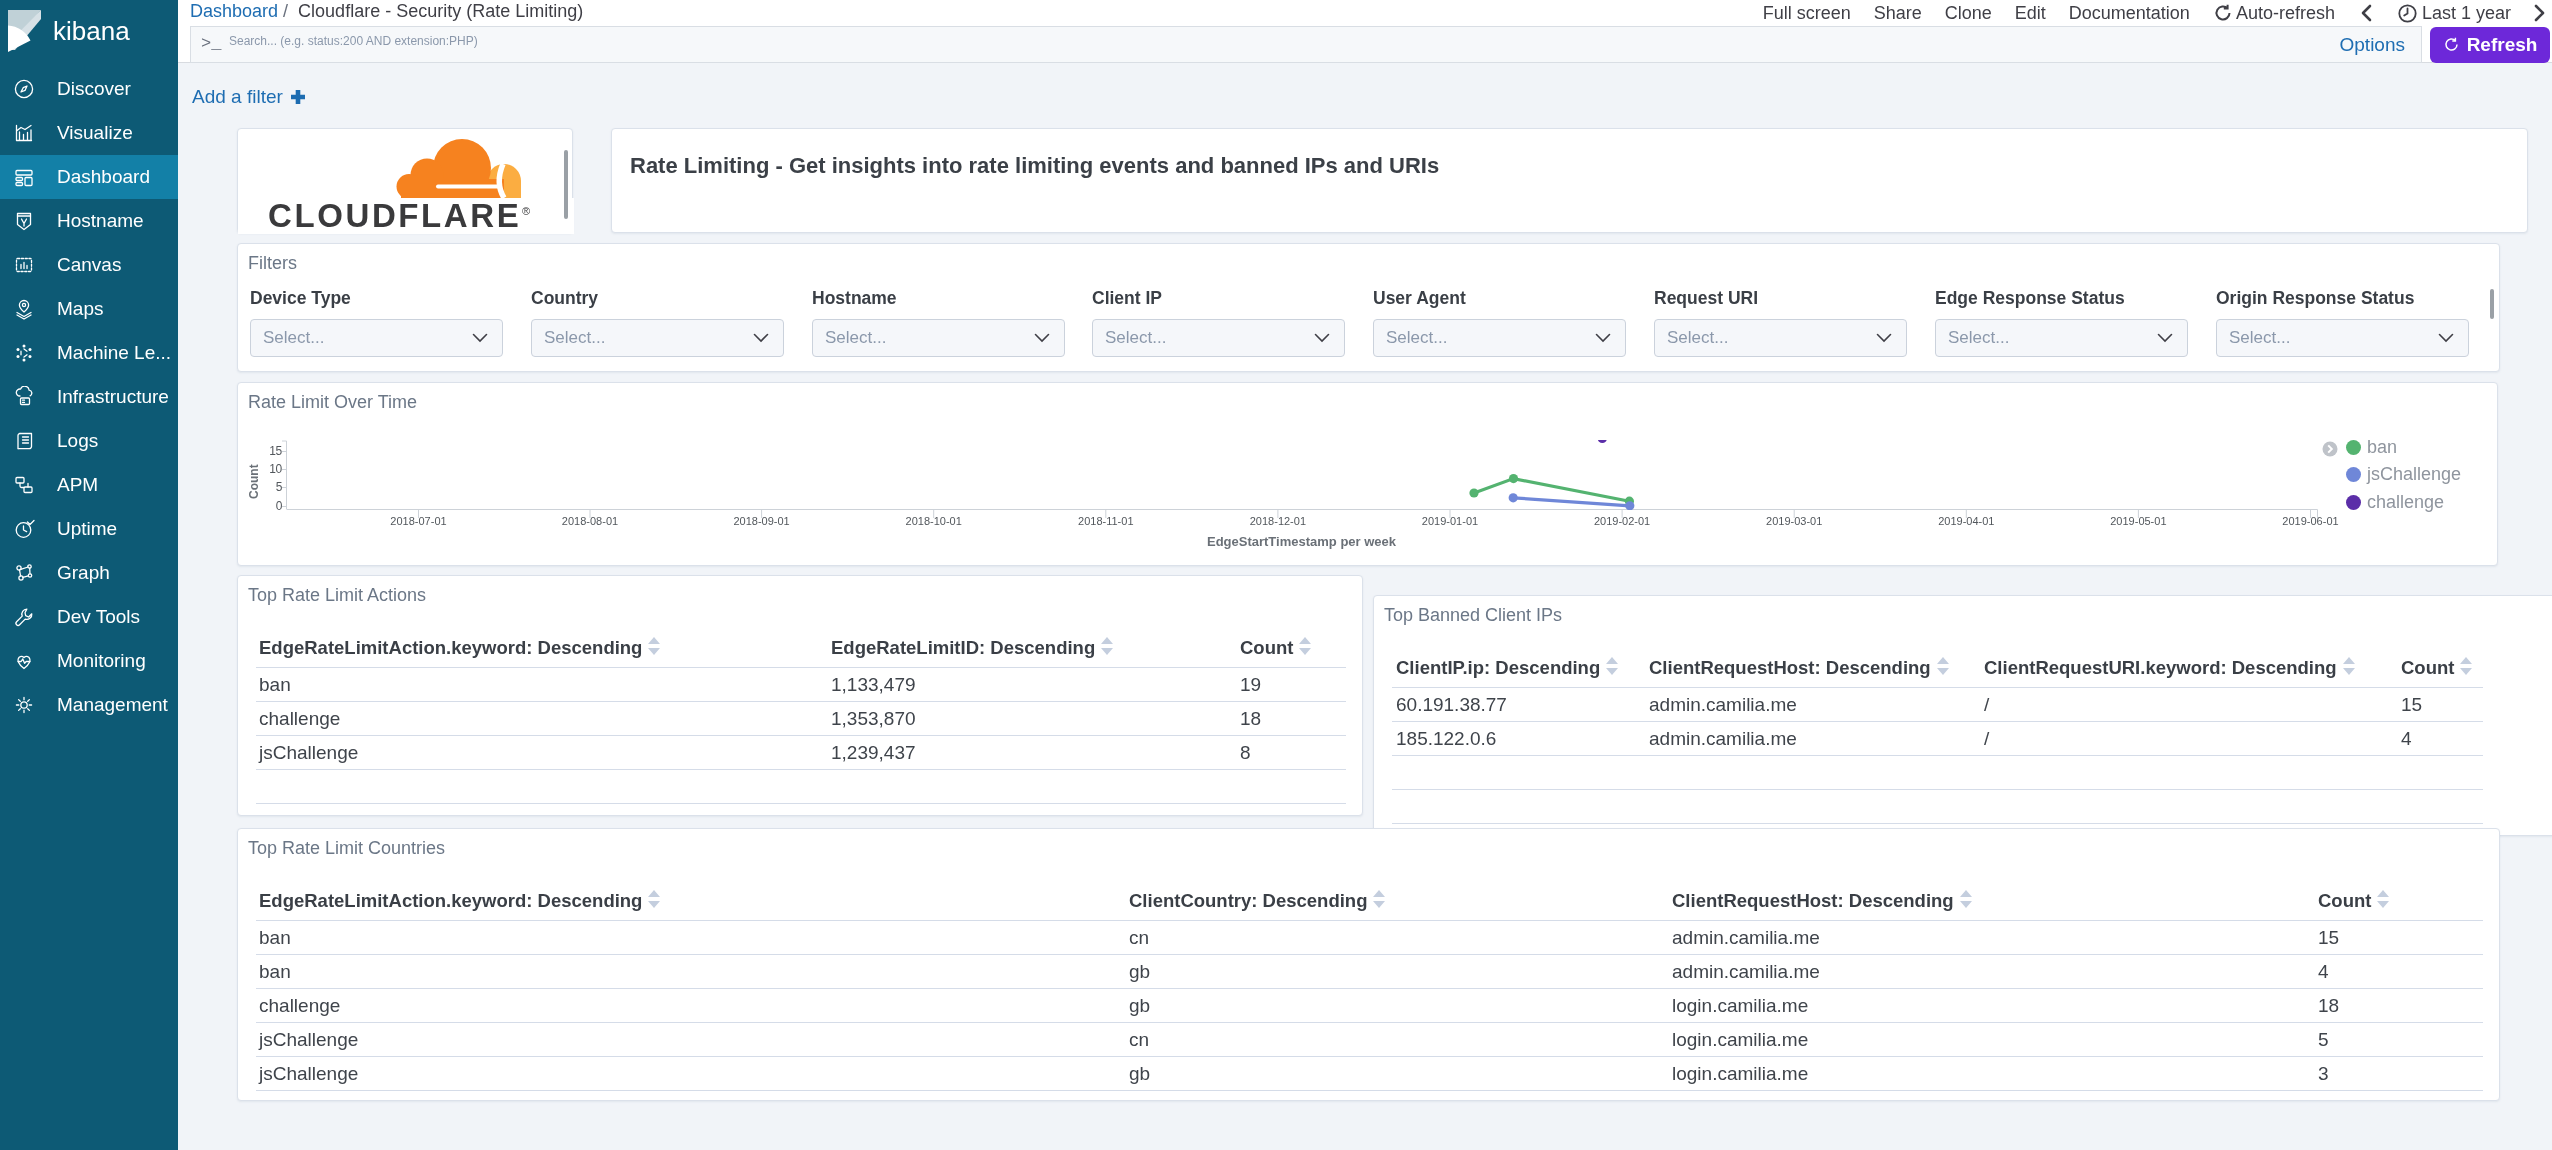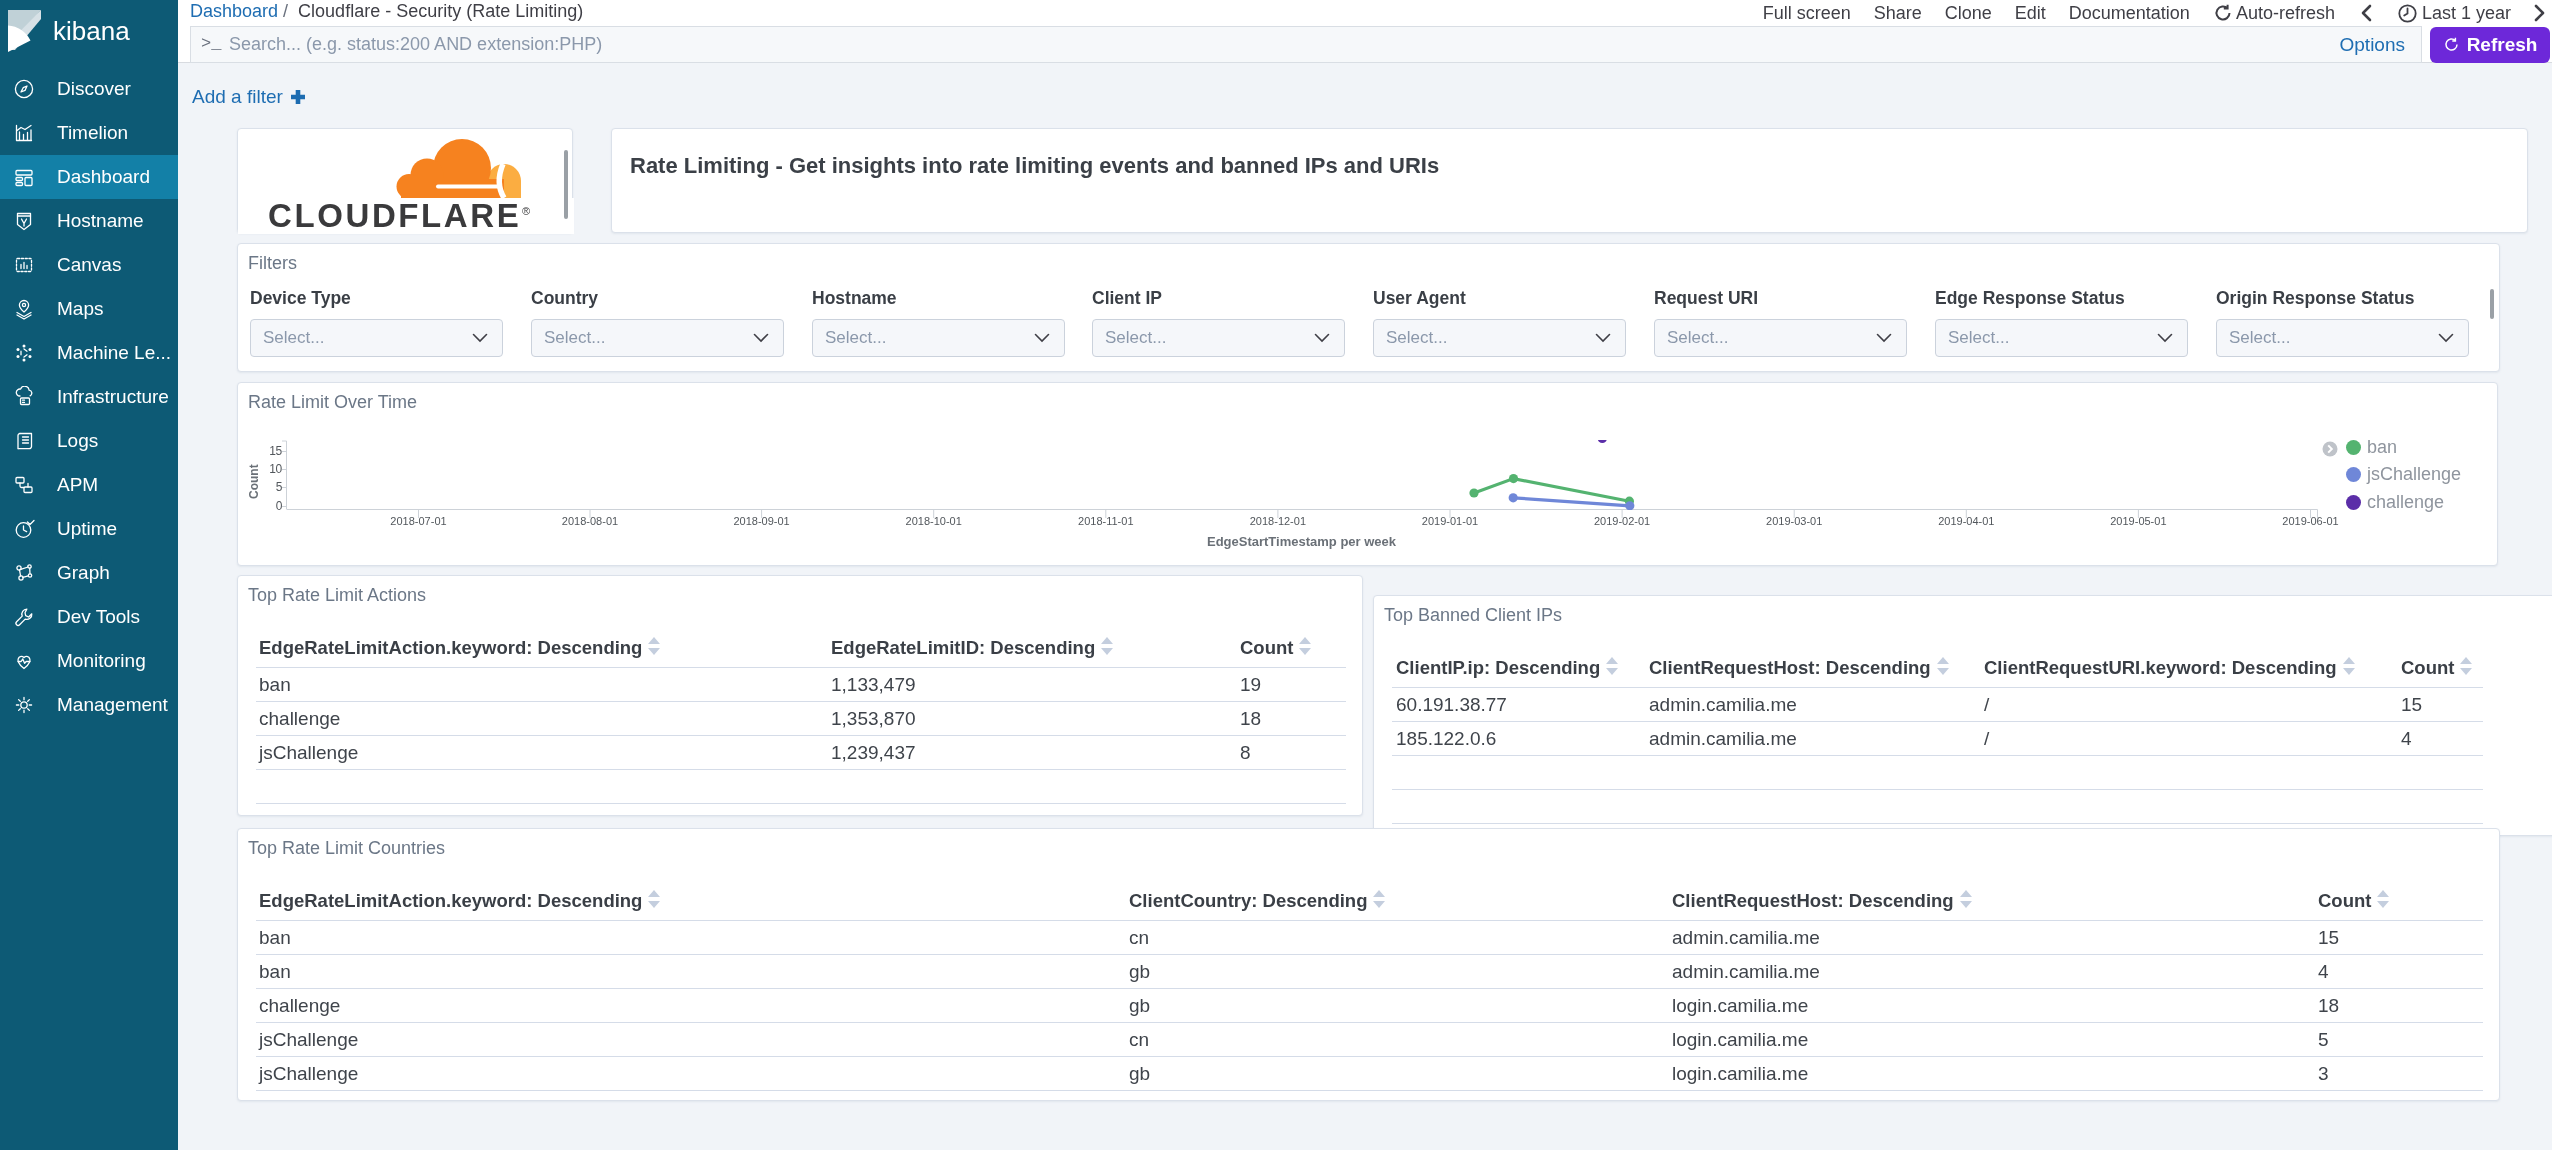--- a/index.html
+++ b/index.html
@@ -13,21 +13,21 @@
 .navitem .lbl { position:absolute; left:57px; top:0; line-height:44px; white-space:nowrap; }
 .navitem.sel { background:#1380a7; }
 
 #hdr { position:absolute; left:178px; top:0; width:2374px; height:63px; background:#fff; border-bottom:1px solid #d8dbe0; z-index:4; }
 #crumbs { position:absolute; left:12px; top:1px; font-size:18px; color:#3f3f46; white-space:nowrap; }
 #crumbs a { color:#1e6db2; text-decoration:none; }
 #topmenu { position:absolute; right:5px; top:1px; font-size:18px; color:#3f3f46; white-space:nowrap; display:flex; align-items:center; gap:0; height:24px;}
 #topmenu span.mi { margin-left:23px; display:inline-flex; align-items:center;}
 #searchbar { position:absolute; left:12px; top:26px; width:2232px; height:37px; background:#f6f8fa; border:1px solid #d9dee4; }
 #searchbar .prompt { position:absolute; left:10px; top:7px; color:#69707d; font-size:17px; font-family:"Liberation Mono",monospace; }
-#searchbar .ph { position:absolute; left:38px; top:7px; color:#8b98ab; font-size:18px; }
+#searchbar .ph { position:absolute; left:38px; top:7px; color:#8b98ab; font-size:12px; }
 #searchbar .opts { position:absolute; right:16px; top:7px; color:#1e6db2; font-size:19px; }
 #refreshbtn { position:absolute; left:2252px; top:27px; width:120px; height:36px; background:#6d28d9; border-radius:6px; color:#fff; font-size:19px; font-weight:bold; text-align:center; line-height:36px; }
 
 #addfilter { position:absolute; left:192px; top:86px; font-size:19px; color:#1e6db2; z-index:3;}
 
 .panel { position:absolute; background:#fff; border:1px solid #dbe1ea; border-radius:4px; box-shadow:0 1px 2px rgba(110,130,160,.12); }
 .ptitle { position:absolute; left:10px; top:9px; font-size:18px; color:#6b7787; white-space:nowrap; }
 
 .th { position:absolute; font-size:18.5px; font-weight:bold; color:#3a3f46; white-space:nowrap; }
 .td { position:absolute; font-size:19px; color:#3f444b; white-space:nowrap; }
@@ -61,21 +61,21 @@
           <path d="M14,8 L10.2,9.7 L8,14 L12,12.4 Z" stroke="#fff" stroke-width="1.3" fill="none" stroke-linecap="round" stroke-linejoin="round"></path>
         </svg></span>
       <span class="lbl">Discover</span>
     </div>
 <div class="navitem" style="top:111px">
       <span class="ic"><svg viewBox="0 0 22 22">
           <path d="M3.5,3.5 V18.5 H18.5" stroke="#fff" stroke-width="1.3" fill="none" stroke-linecap="round" stroke-linejoin="round"></path>
           <path d="M6.5,18 V10 M10.5,18 V12.5 M14.5,18 V10.5 M18,18 V8" stroke="#fff" stroke-width="1.3" fill="none" stroke-linecap="round" stroke-linejoin="round"></path>
           <path d="M4,8.5 L8,5.5 L12,7.5 L18,3.5" stroke="#fff" stroke-width="1.3" fill="none" stroke-linecap="round" stroke-linejoin="round"></path>
         </svg></span>
-      <span class="lbl">Timelion</span>
+      <span class="lbl">Visualize</span>
     </div>
 <div class="navitem sel" style="top:155px">
       <span class="ic"><svg viewBox="0 0 22 22">
           <rect x="3" y="4.5" width="16" height="4.5" rx="1" stroke="#fff" stroke-width="1.3" fill="none" stroke-linecap="round" stroke-linejoin="round"></rect>
           <rect x="3" y="11.5" width="6.5" height="3" rx="1" stroke="#fff" stroke-width="1.3" fill="none" stroke-linecap="round" stroke-linejoin="round"></rect>
           <rect x="3" y="16.5" width="6.5" height="3" rx="1" stroke="#fff" stroke-width="1.3" fill="none" stroke-linecap="round" stroke-linejoin="round"></rect>
           <rect x="12" y="11.5" width="7" height="8" rx="1" stroke="#fff" stroke-width="1.3" fill="none" stroke-linecap="round" stroke-linejoin="round"></rect>
         </svg></span>
       <span class="lbl">Dashboard</span>
     </div>

